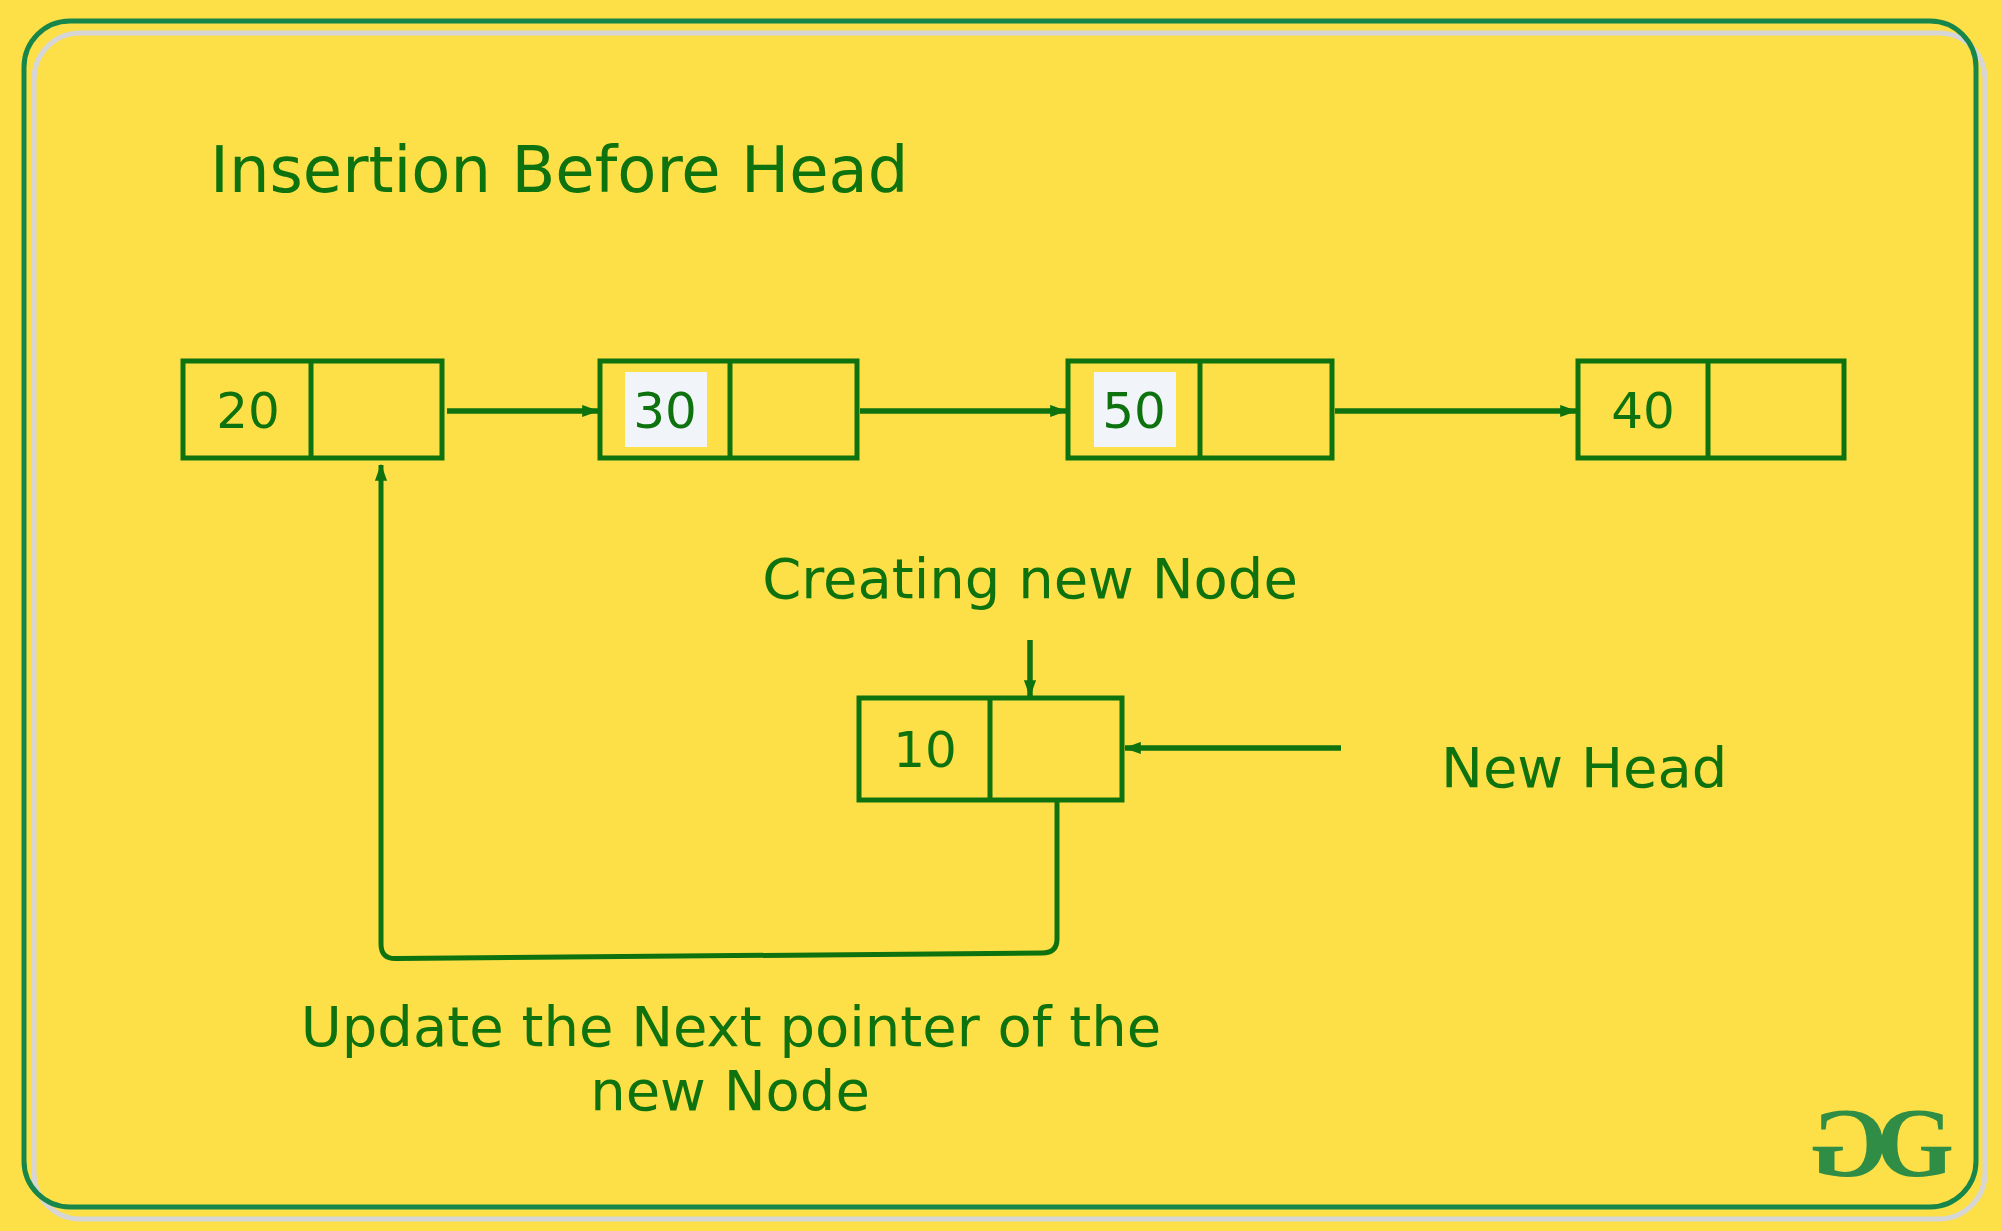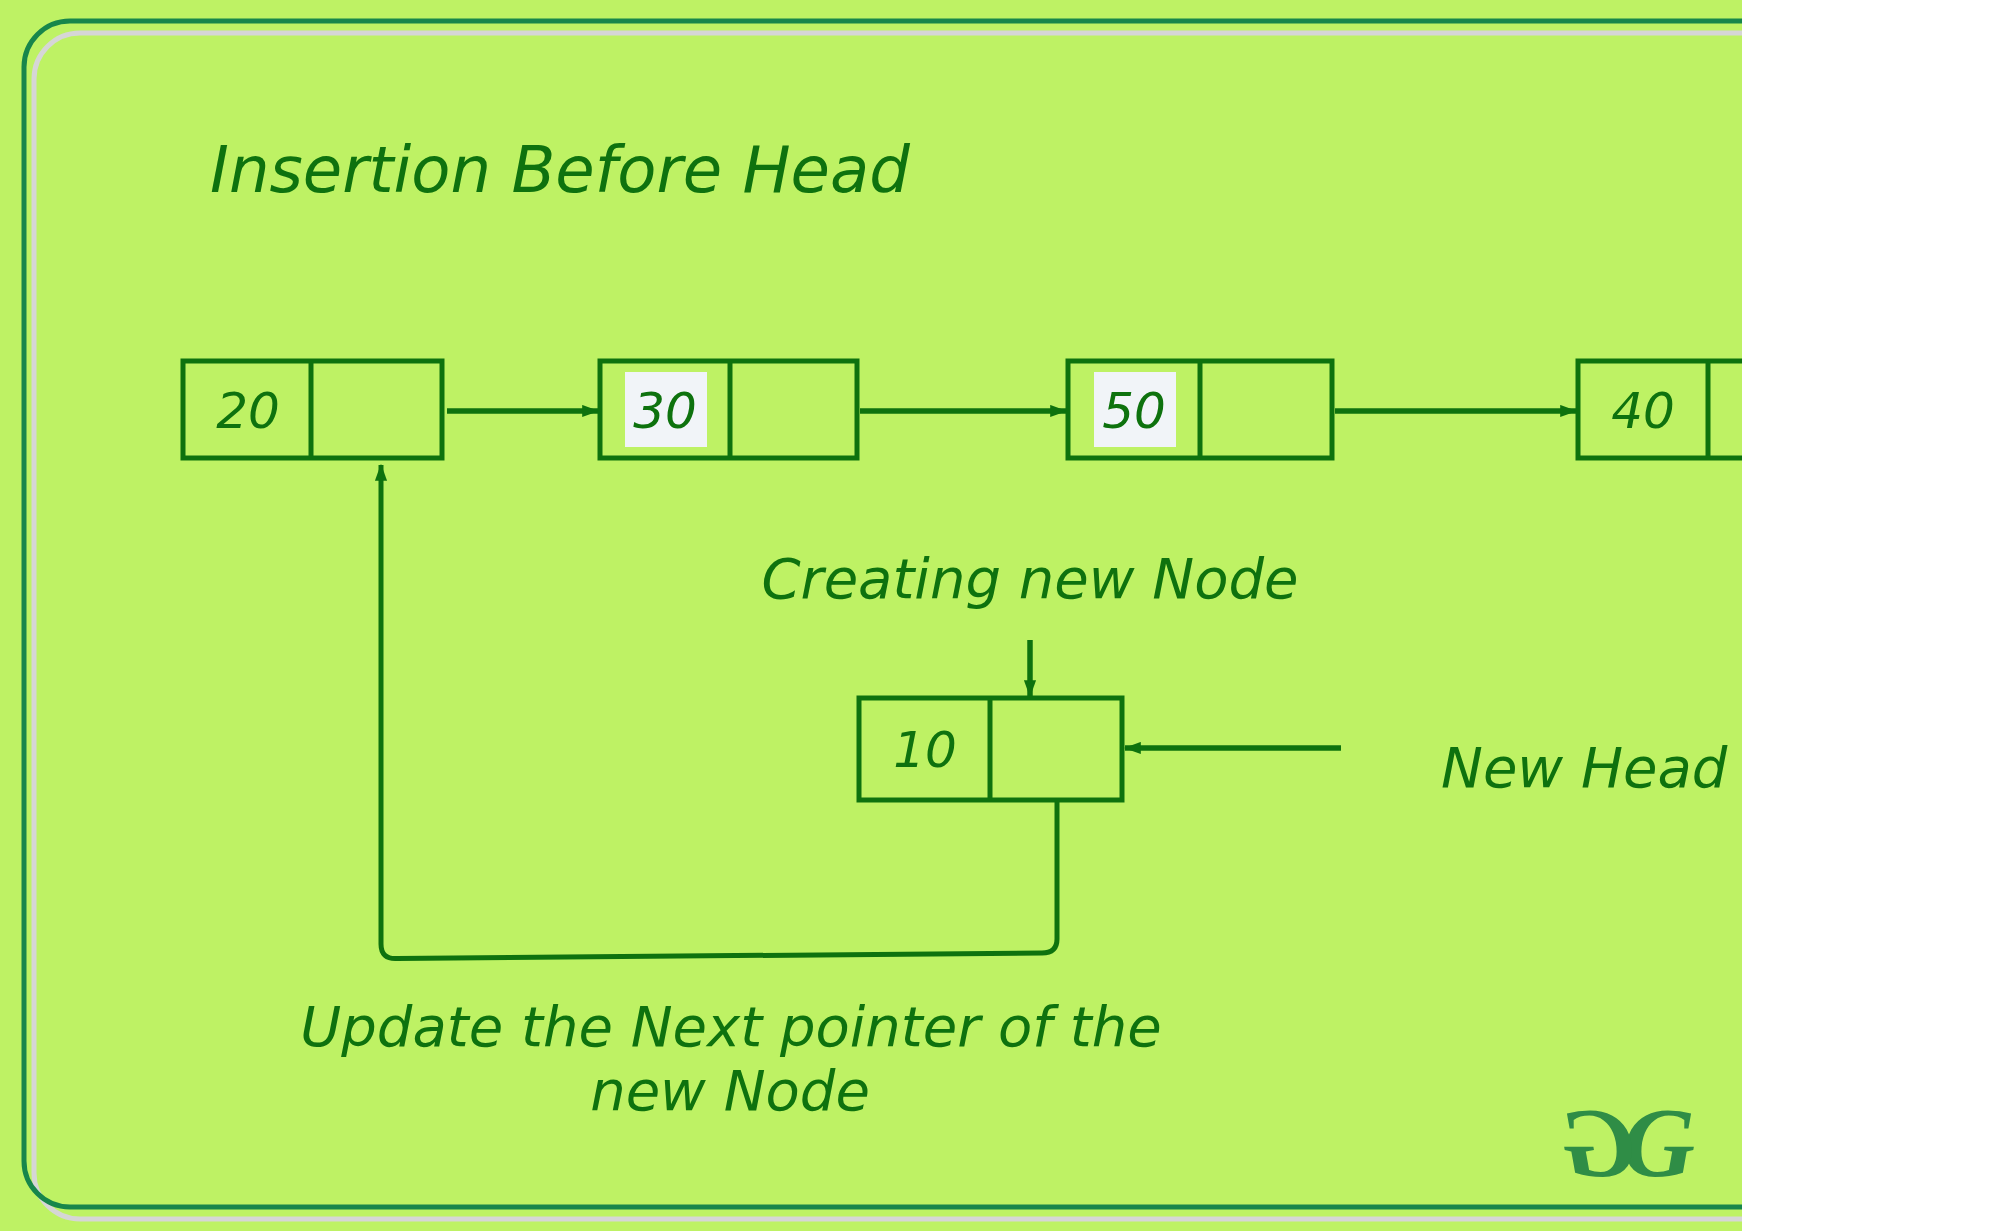--- a/index.html
+++ b/index.html
@@ -1,17 +1,17 @@
 <!DOCTYPE html>
 <html><head>
 <meta charset="utf-8">
 <style>
   html,body{margin:0;padding:0;background:#ffffff;}
-  .stage{position:relative;width:1742px;height:1231px;background:#bef264;overflow:hidden;
-         font-family:"DejaVu Sans","Liberation Sans",sans-serif;font-style:italic;}
+  .stage{position:relative;width:2001px;height:1231px;background:#fde047;overflow:hidden;
+         font-family:"DejaVu Sans","Liberation Sans",sans-serif;}
   svg{position:absolute;left:0;top:0;}
   .frame-green{fill:none;stroke:#17864B;stroke-width:5;}
   .frame-gray{fill:none;stroke:#D6D6D6;stroke-width:5;}
   .box{fill:none;stroke:#0E720E;stroke-width:5;}
   .wire{stroke:#0E720E;stroke-width:5.5;fill:none;}
   .conn{stroke:#0E720E;stroke-width:5;fill:none;stroke-linejoin:round;}
   .hl{fill:#F1F4F8;}
   .t-title{fill:#0E720E;font-size:64px;}
   .t-label{fill:#0E720E;font-size:56px;}
   .t-value{fill:#0E720E;font-size:50px;text-anchor:middle;}

